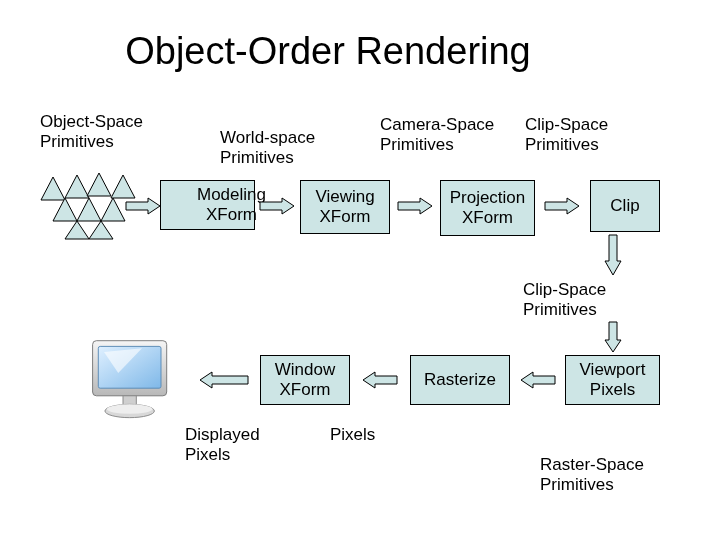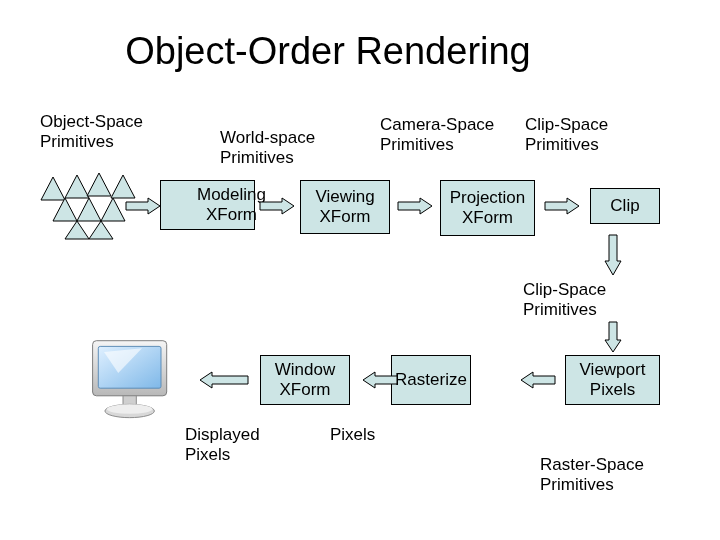--- a/index.html
+++ b/index.html
@@ -77,28 +77,28 @@
     <polygon points="66,56 78,74 54,74"></polygon>
   </g>
 </svg>
 
 <div class="box" style="left:160px; top:180px; width:95px; height:50px; white-space:pre;padding-left:48px;">Modeling
 XForm</div>
 <div class="box" style="left:300px; top:180px; width:90px; height:54px; white-space:pre;">Viewing
 XForm</div>
 <div class="box" style="left:440px; top:180px; width:95px; height:56px; white-space:pre;">Projection
 XForm</div>
-<div class="box" style="left:590px; top:188px; width:70px; height:36px;">Clip</div>
+<div class="box" style="left:590px; top:180px; width:70px; height:52px;">Clip</div>
 
 <div class="label" style="left:523px; top:280px; white-space:pre;">Clip-Space
 Primitives</div>
 
 <div class="box" style="left:260px; top:355px; width:90px; height:50px; white-space:pre;">Window
 XForm</div>
-<div class="box" style="left:391px; top:355px; width:80px; height:50px;">Rasterize</div>
+<div class="box" style="left:410px; top:355px; width:100px; height:50px;">Rasterize</div>
 <div class="box" style="left:565px; top:355px; width:95px; height:50px; white-space:pre;">Viewport
 Pixels</div>
 
 <div class="label" style="left:330px; top:425px; white-space:pre;">Pixels</div>
 <div class="label" style="left:540px; top:425px; white-space:pre;margin-top:30px;">Raster-Space
 Primitives</div>
 <div class="label" style="left:185px; top:425px; white-space:pre;">Displayed
 Pixels</div>
 
 <svg class="monitor" style="left:85px; top:335px;" width="95" height="95" viewBox="0 0 100 100">

